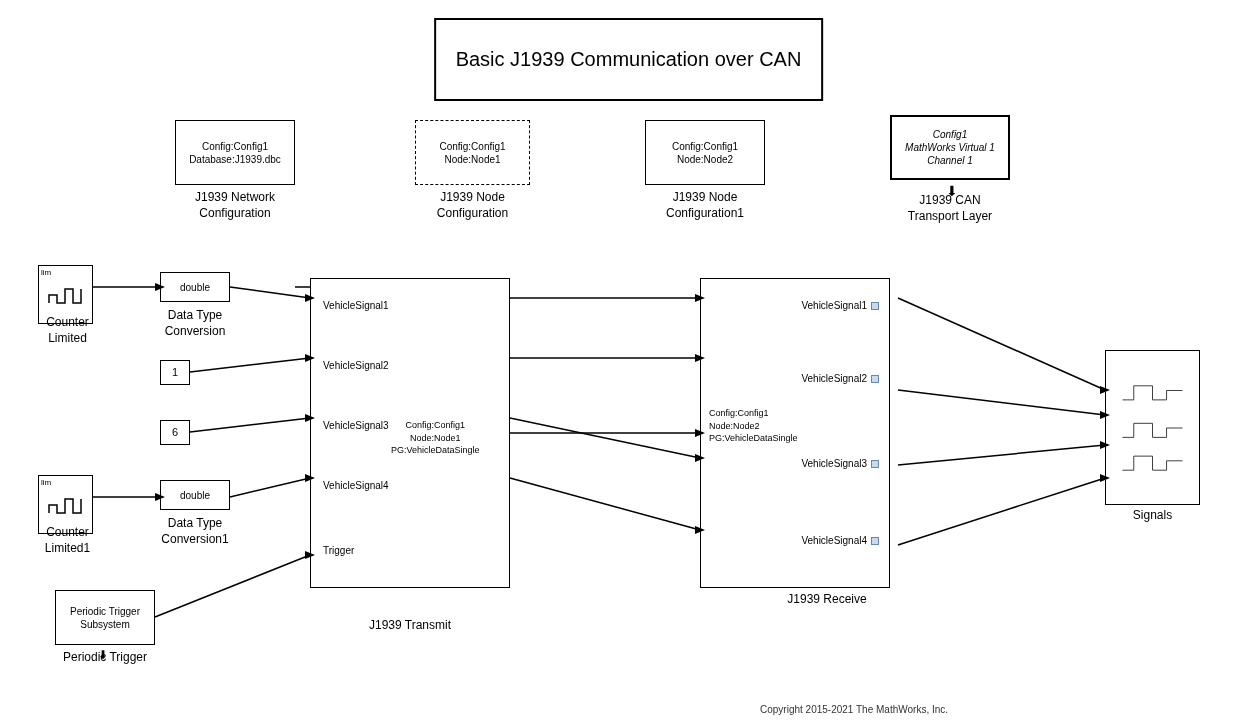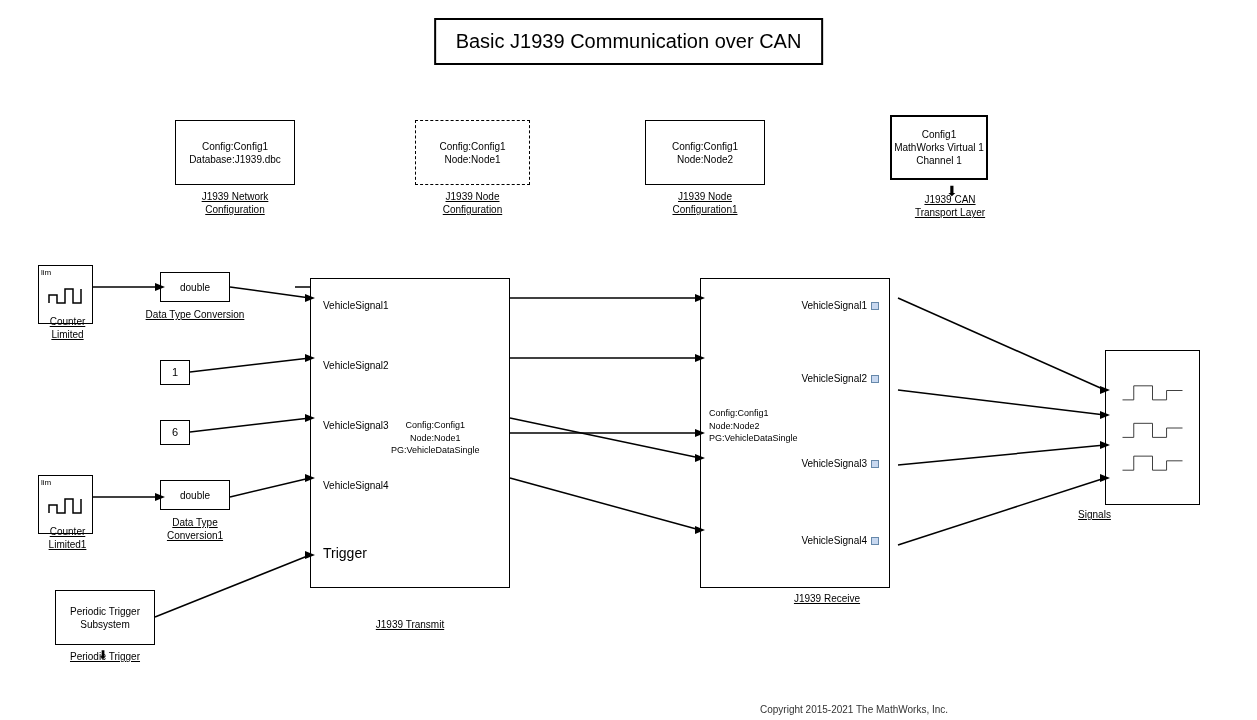--- a/index.html
+++ b/index.html
@@ -17,21 +17,21 @@
       width: 1257px;
       height: 720px;
       position: relative;
       background: #ffffff;
     }
 
     .diagram-title {
       text-align: center;
       font-size: 20px;
       font-weight: normal;
-      padding: 10px 20px;
+      padding: 28px 20px;
       border: 2px solid #000;
       display: inline-block;
       position: absolute;
       top: 18px;
       left: 50%;
       transform: translateX(-50%);
     }
 
     
     .block {
@@ -43,23 +43,22 @@
       align-items: center;
       justify-content: center;
       text-align: center;
       font-size: 10px;
       line-height: 1.3;
     }
 
     .block-label {
       position: absolute;
       text-align: center;
-      font-size: 10px;
+      font-size: 12px;
       line-height: 1.3;
-      text-decoration: underline;
     }
 
     
     .lines-svg {
       position: absolute;
       top: 0;
       left: 0;
       width: 1257px;
       height: 720px;
       pointer-events: none;
@@ -110,23 +109,24 @@
       height: 65px;
     }
 
     .node-block {
       width: 110px;
       height: 65px;
       border: 1.5px dashed #000;
     }
 
     .transport-block {
-      width: 98px;
+      width: 120px;
       height: 65px;
       border: 2.5px solid #000;
+      font-style: italic;
     }
 
     .copyright {
       position: absolute;
       font-size: 10px;
       color: #333;
     }
 
     
     .port-square {
@@ -212,21 +212,21 @@
 
   <div style="position:absolute; left:98px; top:648px; font-size:12px;">⬇</div>
   <div class="block-label" style="left:55px; top:650px; width:100px; text-align:center;">Periodic Trigger</div>
 
   <div class="block large-block" style="left:310px; top:278px;">
 
     <div style="position:absolute; left:12px; top:20px; font-size:10px;">VehicleSignal1</div>
     <div style="position:absolute; left:12px; top:80px; font-size:10px;">VehicleSignal2</div>
     <div style="position:absolute; left:12px; top:140px; font-size:10px;">VehicleSignal3</div>
     <div style="position:absolute; left:12px; top:200px; font-size:10px;">VehicleSignal4</div>
-    <div style="position:absolute; left:12px; top:265px; font-size:14px;">Trigger</div>
+    <div style="position:absolute; left:12px; top:265px; font-size:10px;">Trigger</div>
 
     <div style="position:absolute; left:80px; top:140px; font-size:9px; text-align:center; line-height:1.4;">Config:Config1<br>Node:Node1<br>PG:VehicleDataSingle</div>
   </div>
   <div class="block-label" style="left:330px; top:618px; width:160px; text-align:center;">J1939 Transmit</div>
 
   <div class="block receive-block" style="left:700px; top:278px;">
 
     <div style="position:absolute; right:10px; top:20px; font-size:10px; display:flex; align-items:center; gap:4px;">
       <span>VehicleSignal1</span>
       <div class="port-square" style="position:relative; top:0; right:0;"></div>
@@ -251,21 +251,21 @@
   <div class="block signals-block" style="left:1105px; top:350px; width:95px; height:155px;">
 
     <svg viewBox="0 0 80 130" width="75" height="130">
       <rect x="5" y="5" width="70" height="120" fill="white" stroke="none"></rect>
 
       <polyline points="8,35 20,35 20,20 40,20 40,35 55,35 55,25 72,25" fill="none" stroke="#333" stroke-width="1"></polyline>
       <polyline points="8,75 20,75 20,60 40,60 40,75 55,75 55,65 72,65" fill="none" stroke="#333" stroke-width="1"></polyline>
       <polyline points="8,110 20,110 20,95 40,95 40,110 55,110 55,100 72,100" fill="none" stroke="#333" stroke-width="1"></polyline>
     </svg>
   </div>
-  <div class="block-label" style="left:1047px; top:508px; width:95px; text-align:center;">Signals</div>
+  <div class="block-label" style="left:1105px; top:508px; width:95px; text-align:center;">Signals</div>
 
   <div class="copyright" style="left:760px; top:685px;margin-top:19px;">Copyright 2015-2021 The MathWorks, Inc.</div>
 
   <svg class="lines-svg">
 
     <line x1="93" y1="287" x2="160" y2="287" stroke="#000" stroke-width="1.5"></line>
     <polygon points="155,283 165,287 155,291" fill="#000"></polygon>
 
     <line x1="230" y1="287" x2="310" y2="298" stroke="#000" stroke-width="1.5"></line>
     <polygon points="305,294 315,298 305,302" fill="#000"></polygon>

